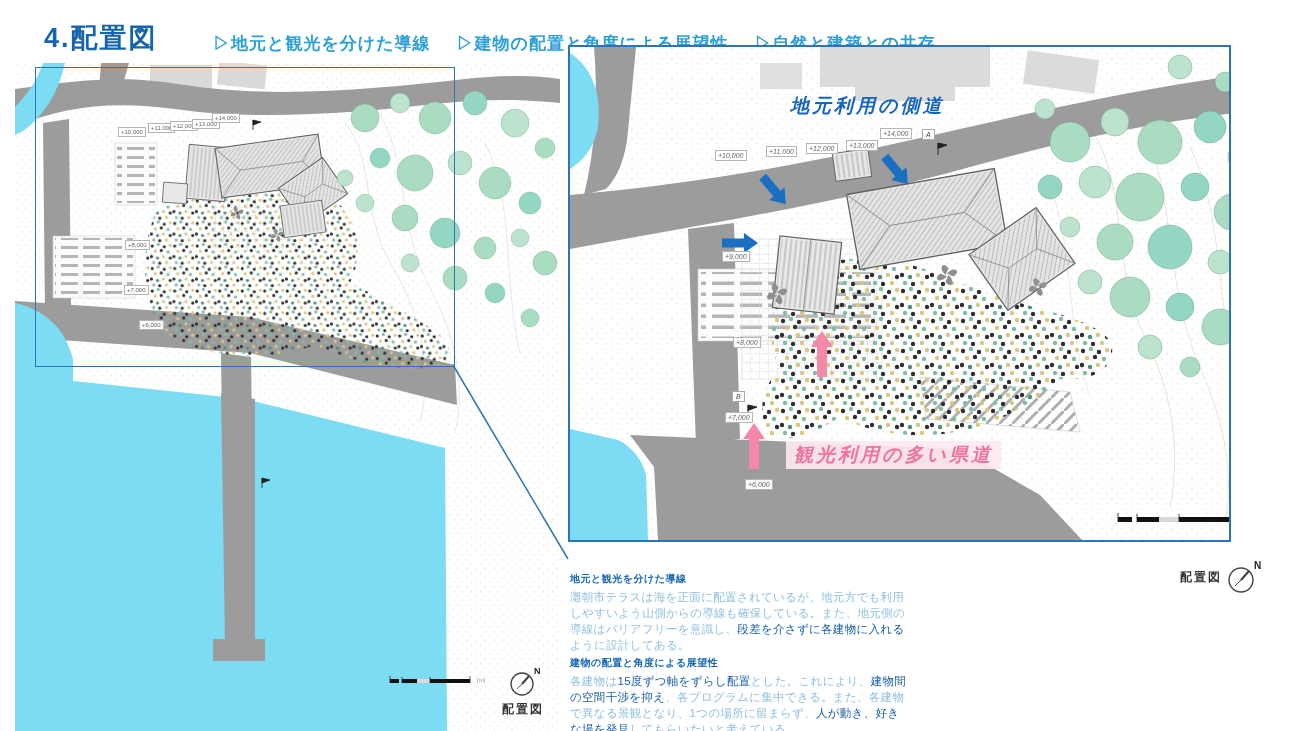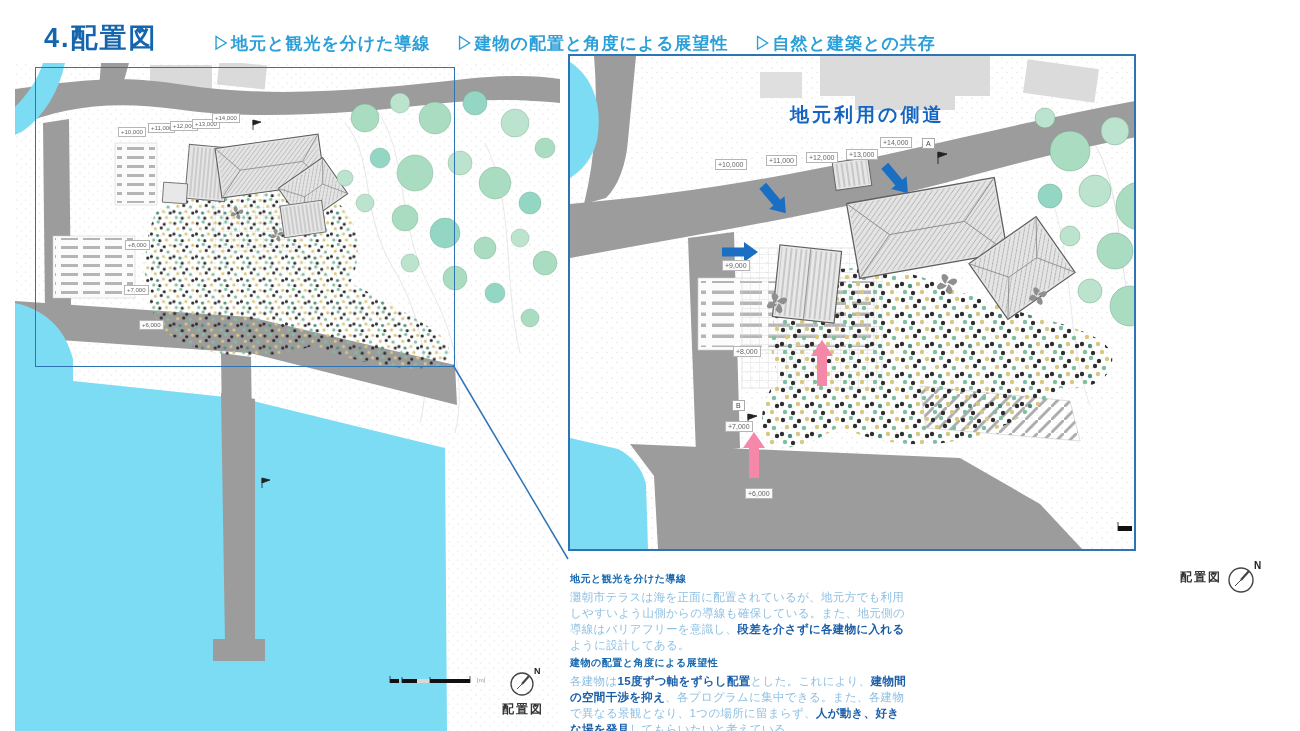--- a/index.html
+++ b/index.html
@@ -7,41 +7,41 @@
         font-family:"Liberation Sans",sans-serif;}
   .abs{position:absolute;}
   
   .page-title{left:44px;top:20px;font-size:27px;font-weight:bold;color:#1565ae;letter-spacing:2px;}
   .subtitle{left:205px;top:32px;font-size:17px;font-weight:bold;color:#2b9fd8;letter-spacing:1px;margin-left:8px;}
   .subtitle span{margin-right:26px;}
   
   .map{overflow:hidden;}
   .map svg{position:absolute;left:0;top:0;}
   #left-map{left:15px;top:63px;width:545px;height:668px;}
-  #right-map{left:568px;top:54px;width:568px;height:497px;border:2px solid #2e74b5;box-sizing:border-box;background:#fff;}
+  #right-map{left:568px;top:45px;width:663px;height:497px;border:2px solid #2e74b5;box-sizing:border-box;background:#fff;font-style:italic;}
   
   .sel-rect{left:35px;top:67px;width:418px;height:298px;border:1.5px solid #2e74b5;}
   .overlay-svg{left:0;top:0;pointer-events:none;}
   
   .elev{position:absolute;font-size:7px;line-height:9px;color:#666;background:rgba(255,255,255,.95);
         border:0.5px solid #b5b5b5;padding:0 2px;white-space:nowrap;}
   .elev.small{font-size:6px;line-height:8px;}
   .marker{position:absolute;font-size:7px;line-height:9px;color:#444;background:#fff;border:0.5px solid #aaa;padding:0 3px;}
   
   .note-local{left:220px;top:46px;font-size:19px;font-weight:bold;color:#1565c0;letter-spacing:3px;white-space:nowrap;}
   .note-tourist{left:216px;top:394px;font-size:19px;font-weight:bold;color:#f0739e;letter-spacing:3px;
                 background:rgba(253,233,240,.92);padding:1px 8px;white-space:nowrap;}
   
   .caption{font-size:12px;font-weight:bold;color:#333;letter-spacing:2px;}
   .unit{font-size:6px;color:#999;}
   
   .sec{position:absolute;width:340px;}
   .sec h3{margin:0 0 3px 0;font-size:10px;color:#1668b0;letter-spacing:0.5px;}
   .sec p{margin:0;font-size:11.5px;line-height:1.4;color:#8fc0e2;letter-spacing:0.3px;}
-  .sec p .b{color:#1a5ea8;font-weight:bold;}
+  .sec p .b{color:#1a5ea8;font-weight:normal;}
 </style>
 </head>
 <body>
 
 <div class="page">
 
   <div class="abs page-title">4.配置図</div>
   <div class="abs subtitle">
     <span>▷地元と観光を分けた導線</span><span>▷建物の配置と角度による展望性</span><span>▷自然と建築との共存</span>
   </div>
@@ -402,20 +402,21 @@
     <span class="elev" style="left:310px;top:81px">+14,000</span>
     <span class="elev" style="left:152px;top:204px">+9,000</span>
     <span class="elev" style="left:163px;top:290px">+8,000</span>
     <span class="elev" style="left:155px;top:365px">+7,000</span>
     <span class="elev" style="left:175px;top:432px">+6,000</span>
 
     <span class="marker" style="left:352px;top:82px">A</span>
     <span class="marker" style="left:162px;top:344px">B</span>
 
     <div class="abs note-local">地元利用の側道</div>
+    <div class="abs note-tourist">観光利用の多い県道</div>
     <span class="abs unit" style="left:676px;top:468px">[m]</span>
   </div>
 
   <div class="abs sel-rect"></div>
   <svg class="abs overlay-svg" width="1300" height="731">
     <line x1="453" y1="365" x2="568" y2="559" stroke="#2e74b5" stroke-width="1.5"></line>
   </svg>
 
   <span class="abs caption" style="left:1180px;top:569px">配置図</span>
   <svg class="abs" style="left:1224px;top:558px" width="40" height="40" viewBox="0 0 40 40">

